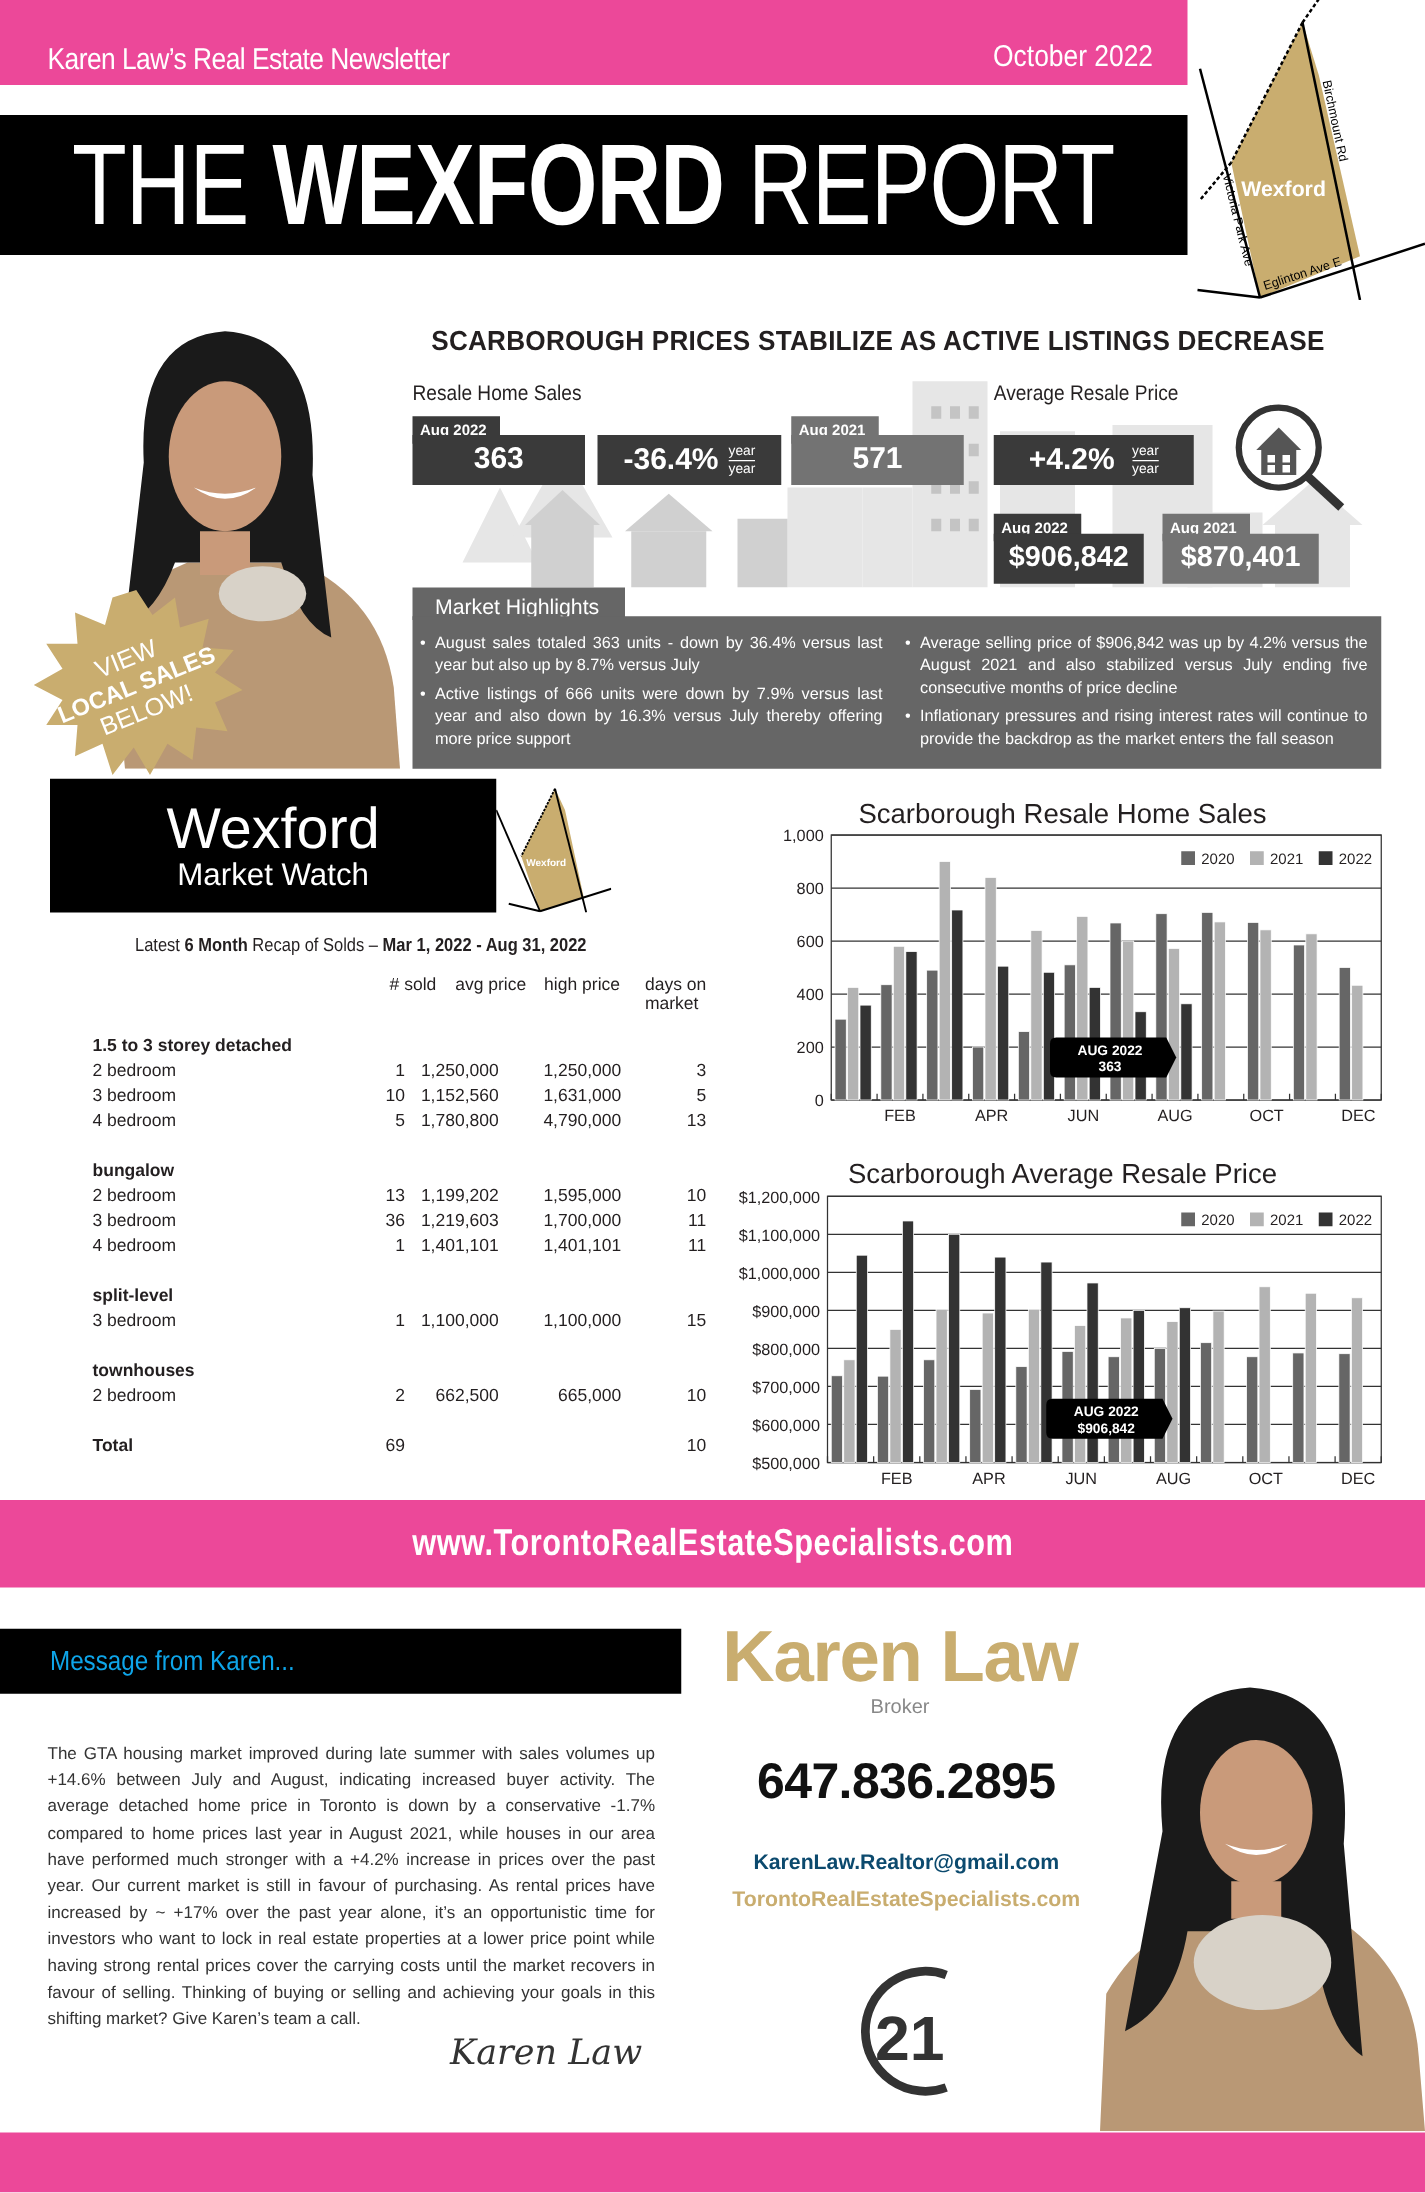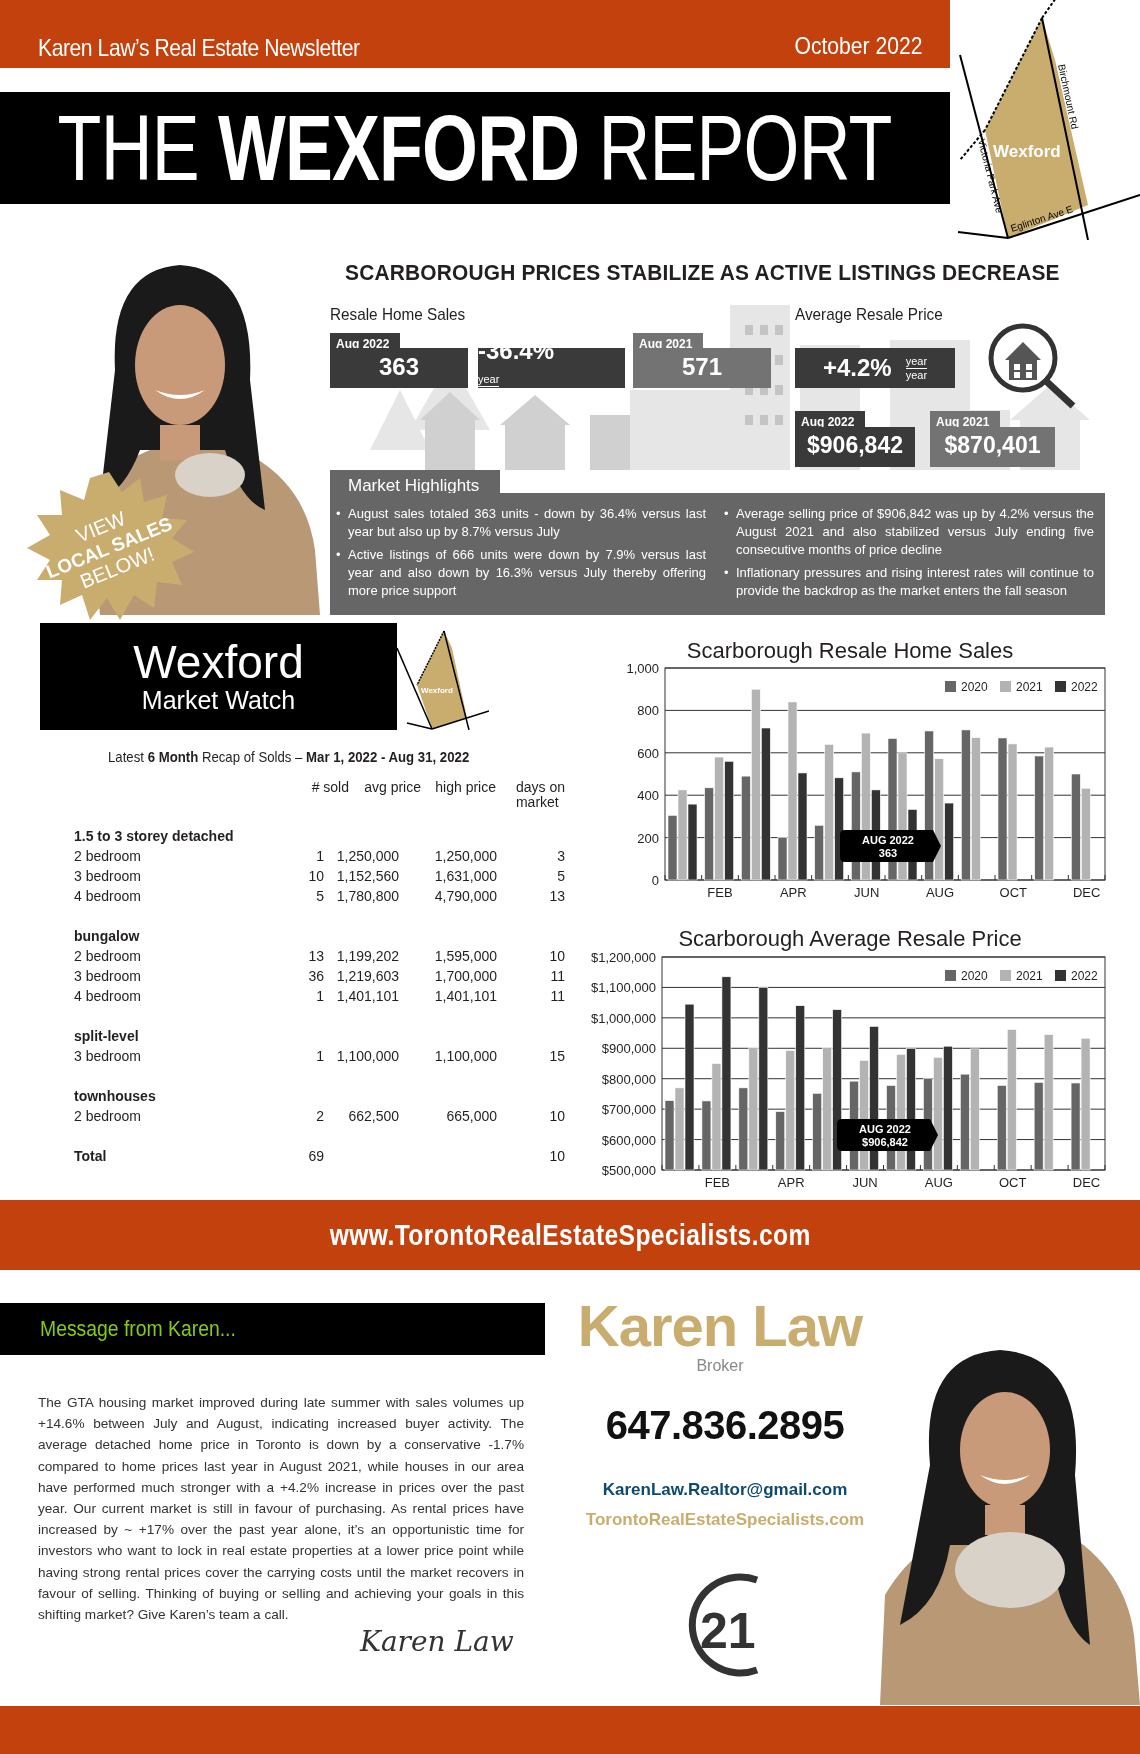--- a/index.html
+++ b/index.html
@@ -1,18 +1,18 @@
 <!DOCTYPE html>
 <html><head>
 <meta charset="utf-8">
 <style>
   *{box-sizing:border-box;margin:0;padding:0;}
   body{width:1140px;height:1754px;background:#fff;position:relative;overflow:hidden;font-family:"Liberation Sans",sans-serif;color:#231f20;}
   .abs{position:absolute;}
-  .gold{background:#c2410c;}
+  .gold{background:#ec4899;}
   .cond{font-family:"Liberation Sans Narrow","Liberation Sans",sans-serif;}
   #hdr{left:0;top:0;width:950px;height:68px;}
   #hdr .l{left:38px;top:34px;color:#fff;font-size:24px;letter-spacing:-0.5px;transform:scaleX(0.88);transform-origin:left;}
   #hdr .r{right:28px;top:32px;color:#fff;font-size:24px;transform:scaleX(0.88);transform-origin:right;}
   #title{left:0;top:92px;width:950px;height:112px;background:#000;color:#fff;display:flex;align-items:center;justify-content:center;}
   #title .t{font-size:92px;letter-spacing:-1px;transform:scaleX(0.78);white-space:nowrap;}
   #title b{font-weight:bold;}
   #headline{left:345px;top:260px;font-size:22px;font-weight:bold;letter-spacing:0.2px;transform:scaleX(0.95);transform-origin:left;white-space:nowrap;}
   .lbl{font-size:17px;color:#231f20;transform:scaleX(0.9);transform-origin:left;white-space:nowrap;}
   .tab{font-size:12px;font-weight:bold;color:#fff;padding:4px 6px;}
@@ -40,21 +40,21 @@
   .cat{font-weight:bold;}
   .n1{left:0;}
   .n2{right:170px;text-align:right;}
   .n3{right:95px;text-align:right;}
   .n4{right:-3px;text-align:right;}
   .n5{right:-71px;text-align:right;}
   .chartwrap{position:absolute;left:580px;width:540px;}
   .ctitle{position:absolute;left:0;width:540px;text-align:center;font-size:22px;}
   #urlbar{left:0;top:1200px;width:1140px;height:70px;display:flex;align-items:center;justify-content:center;}
   #urlbar span{color:#fff;font-size:30px;font-weight:bold;letter-spacing:0.5px;transform:scaleX(0.82);}
-  #msgbar{left:0;top:1303px;width:545px;height:52px;background:#000;color:#84cc16;font-size:22px;padding:13px 0 0 40px;}
+  #msgbar{left:0;top:1303px;width:545px;height:52px;background:#000;color:#0ea5e9;font-size:22px;padding:13px 0 0 40px;}
   #msgbar span{display:inline-block;transform:scaleX(0.88);transform-origin:left;}
   #msg{left:38px;top:1392px;width:486px;font-size:13.6px;line-height:21.2px;text-align:justify;color:#333;}
   #sig{left:360px;top:1625px;font-family:"DejaVu Serif",serif;font-style:italic;font-size:28px;color:#333;}
   #name{left:560px;top:1292px;width:320px;text-align:center;font-size:58px;font-weight:bold;color:#c9ad6f;letter-spacing:-1px;}
   #role{left:560px;top:1357px;width:320px;text-align:center;font-size:16px;color:#888;}
   #phone{left:560px;top:1403px;width:330px;text-align:center;font-size:40px;font-weight:bold;color:#111;letter-spacing:-0.5px;}
   #email{left:560px;top:1480px;width:330px;text-align:center;font-size:17px;font-weight:bold;color:#0c4a6e;}
   #web{left:560px;top:1510px;width:330px;text-align:center;font-size:17px;font-weight:bold;color:#c9ad6f;}
   #c21{left:675px;top:1570px;width:100px;height:110px;}
   #portrait2{left:860px;top:1345px;width:280px;height:360px;}
@@ -126,21 +126,21 @@
 </svg>
 
 <div class="abs lbl" style="left:330px;top:305px;">Resale Home Sales</div>
 <div class="abs lbl" style="left:795px;top:305px;">Average Resale Price</div>
 
 <div class="abs tab dk" style="left:330px;top:333px;width:70px;height:22px;">Aug 2022</div>
 <div class="abs dk" style="left:330px;top:348px;width:138px;height:40px;">
   <div class="big" style="text-align:center;padding-top:5px;">363</div>
 </div>
 
-<div class="abs dk" style="left:478px;top:348px;width:147px;height:40px;display:flex;align-items:flex-start;justify-content:center;gap:8px;flex-direction:column;">
+<div class="abs dk" style="left:478px;top:348px;width:147px;height:40px;display:flex;align-items:center;justify-content:center;gap:8px;">
   <span class="big">-36.4%</span>
   <span class="yy">
       <span>year</span>
       <span class="bar">year</span>
     </span>
 </div>
 
 <div class="abs tab md" style="left:633px;top:333px;width:70px;height:22px;">Aug 2021</div>
 <div class="abs md" style="left:633px;top:348px;width:138px;height:40px;">
   <div class="big" style="text-align:center;padding-top:5px;">571</div>

